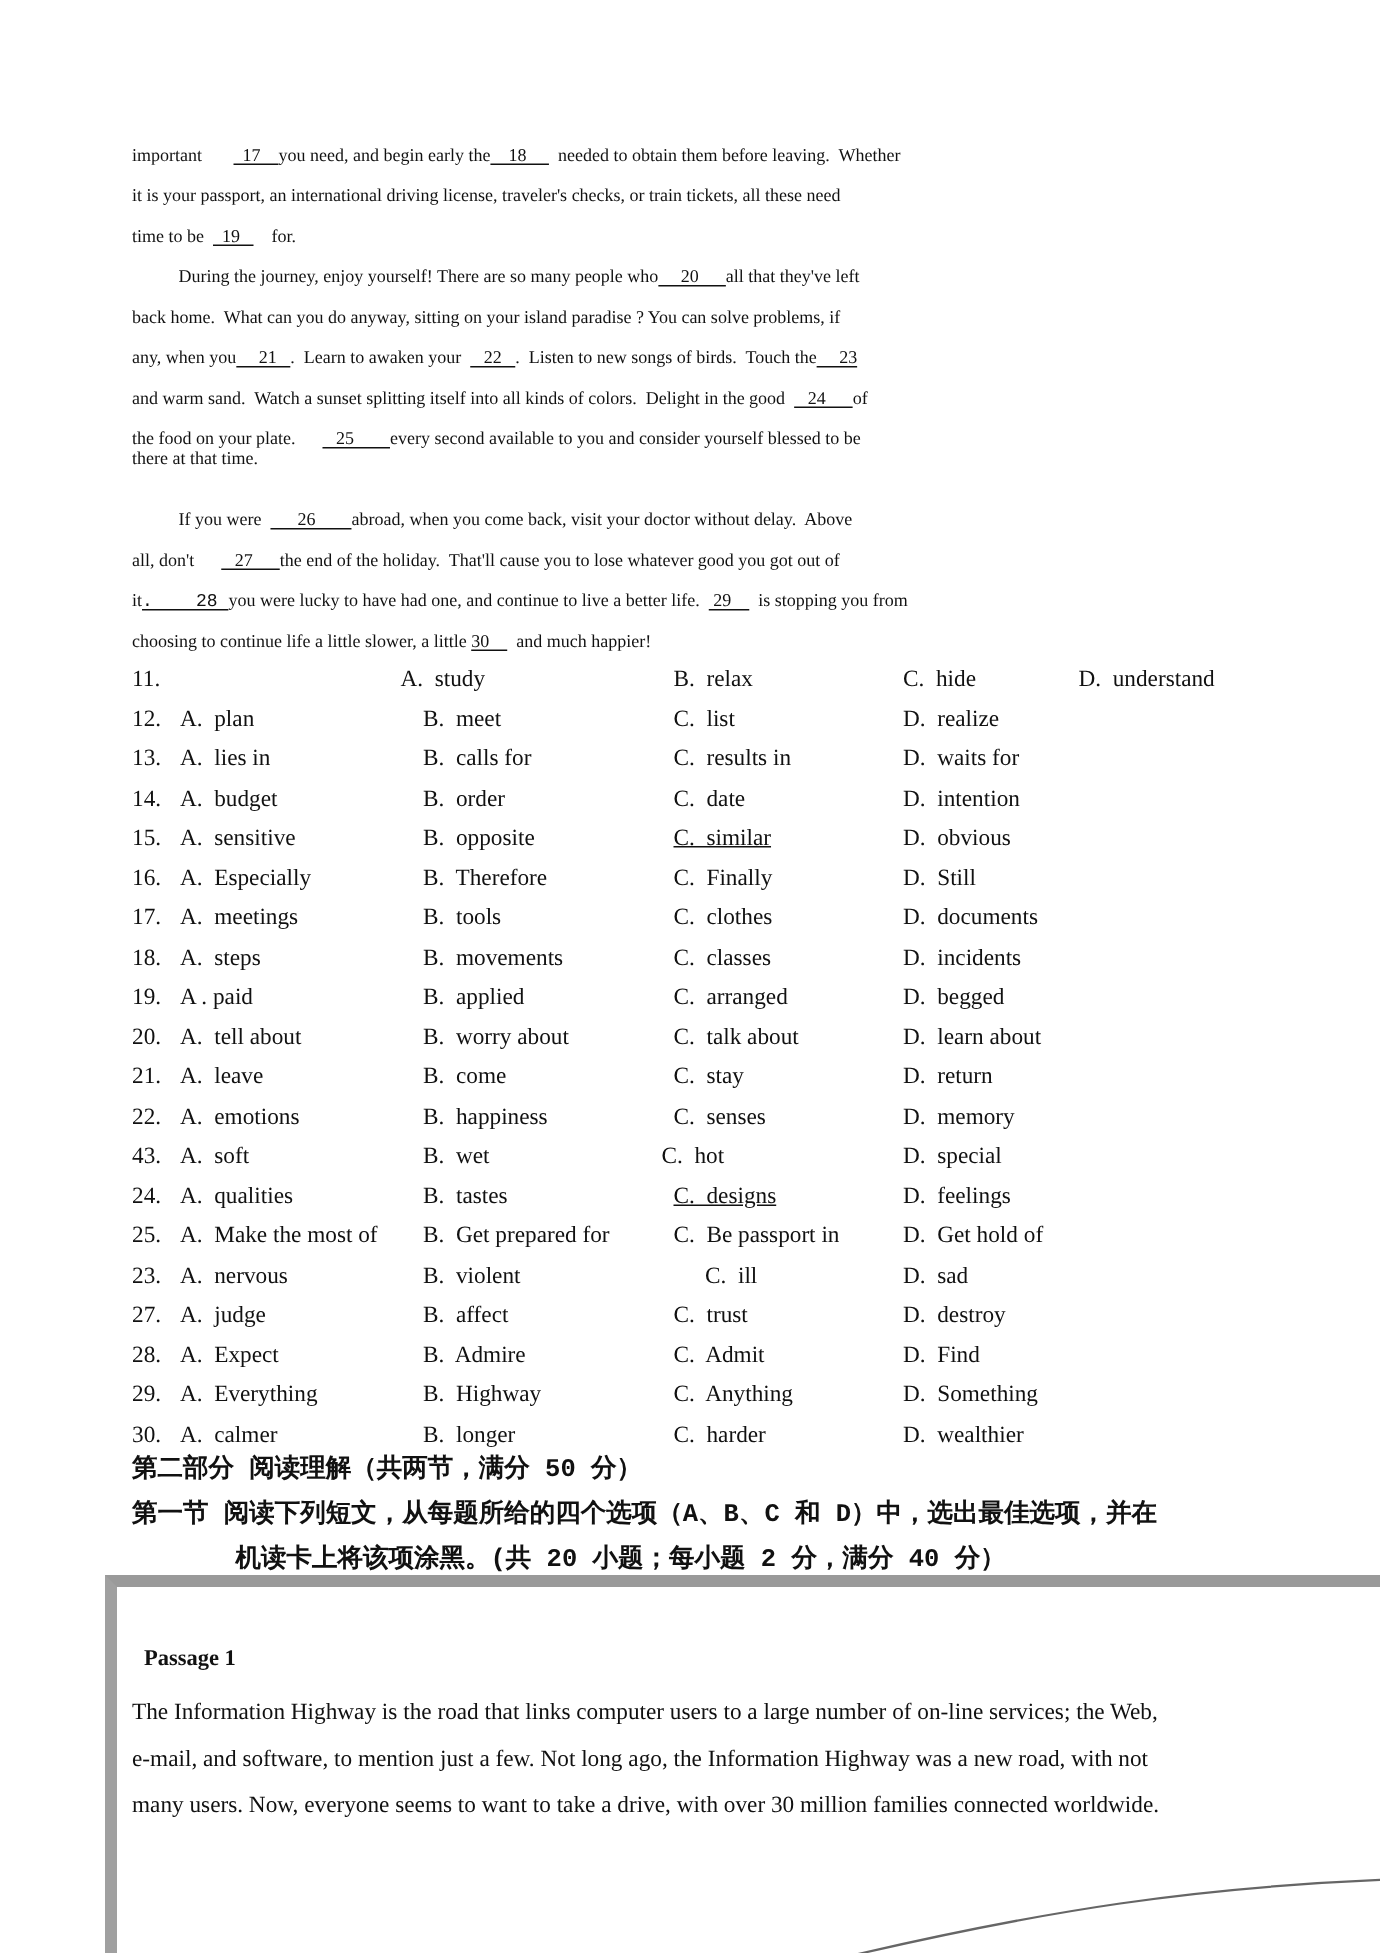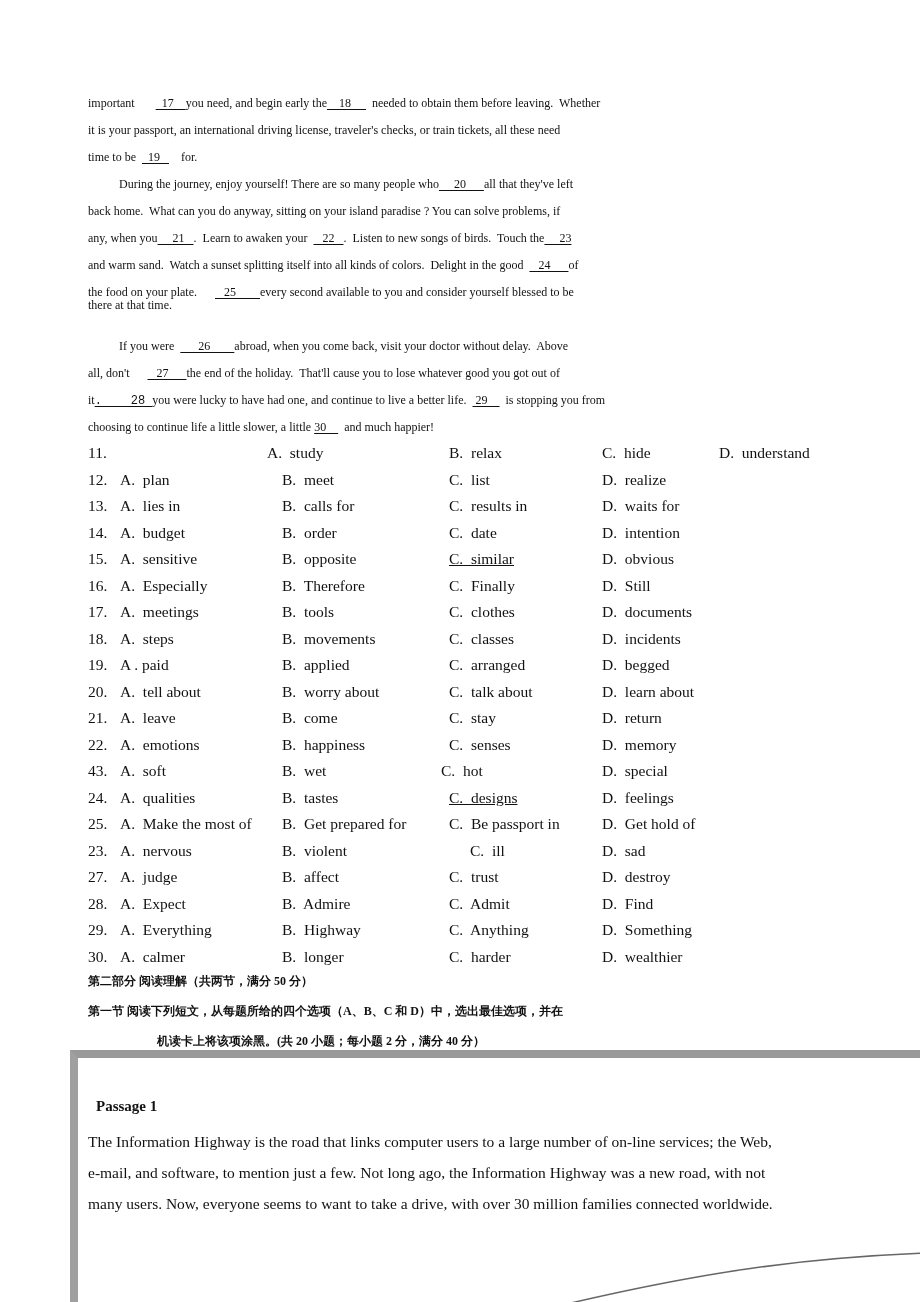--- a/index.html
+++ b/index.html
@@ -15,22 +15,22 @@
     .line { white-space: nowrap; height: 27px; }
     .indent { padding-left: 31px; }
     .blank {
       display: inline-block; text-decoration: underline;
       text-underline-offset: 2px;
     }
     .options { position: absolute; left: 88px; top: 440px; width: 820px; }
     .opt-row { position: relative; height: 26.5px; font-size: 15.5px; line-height: 26.5px; white-space: nowrap; }
     .opt-row span { position: absolute; top: 0; }
     .cn {
-      position: absolute; left: 88px; font-family: Liberation Serif, serif;
-      font-weight: bold; font-size: 12px; white-space: nowrap; line-height: 30px;
+      position: absolute; left: 88px; font-family: Liberation Mono, monospace;
+      font-weight: bold; font-size: 17px; white-space: nowrap; line-height: 30px;
     }
     .passage-box {
       position: absolute; left: 70px; top: 1050px; width: 860px; height: 260px;
       border-top: 8px solid #9a9a9a; border-left: 8px solid #a0a0a0;
       background: #ffffff;
     }
     .passage-title {
       position: absolute; left: 18px; top: 40px; font-weight: bold; font-size: 15px;
     }
     .passage-body {

